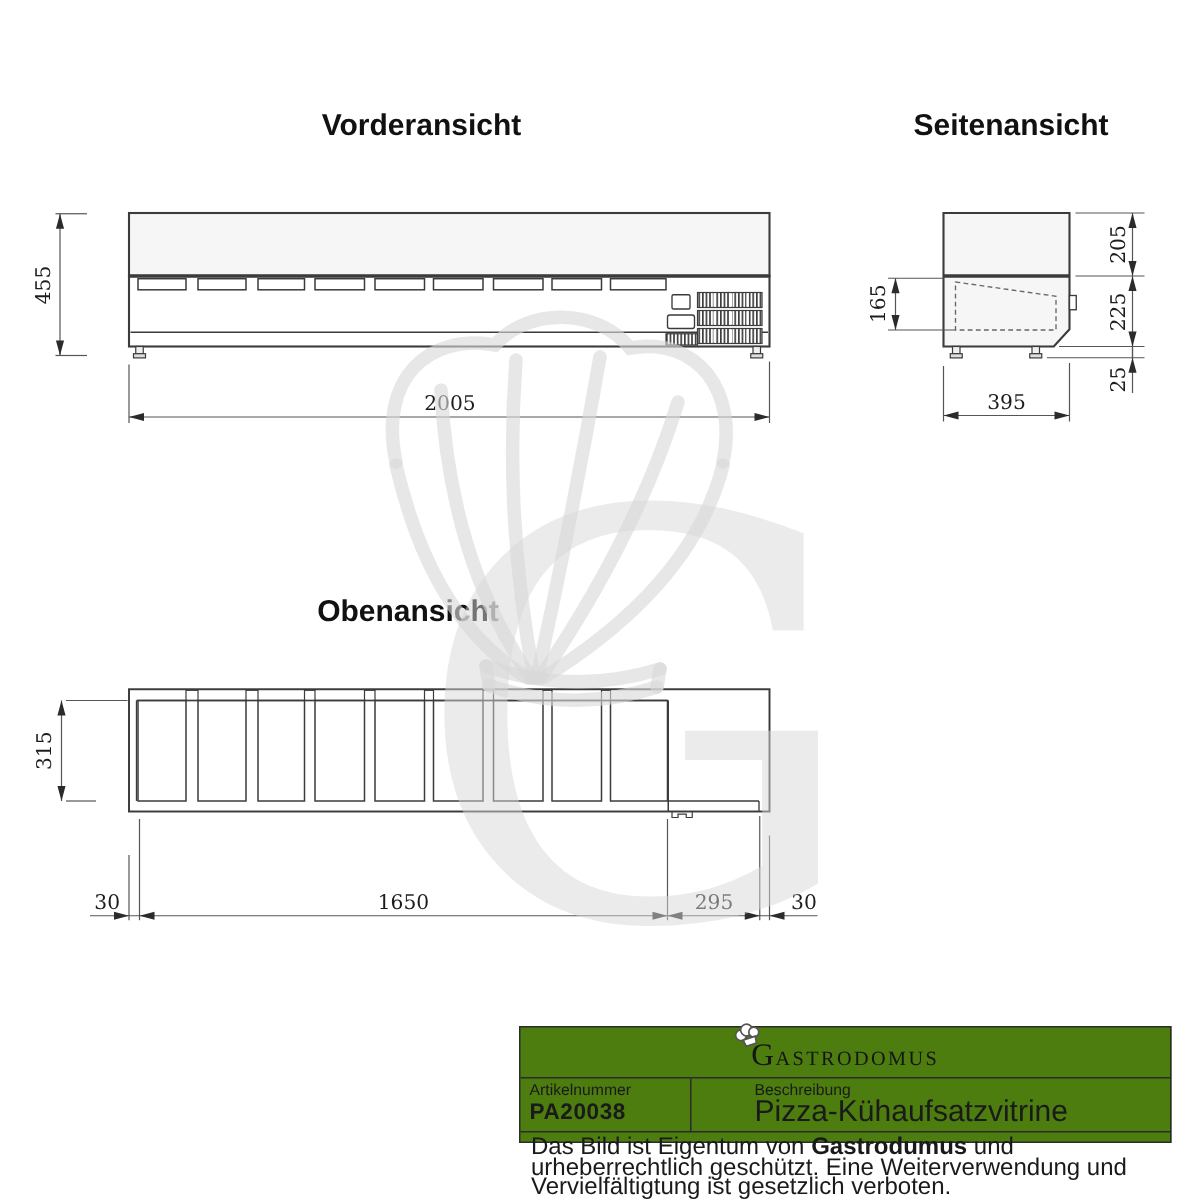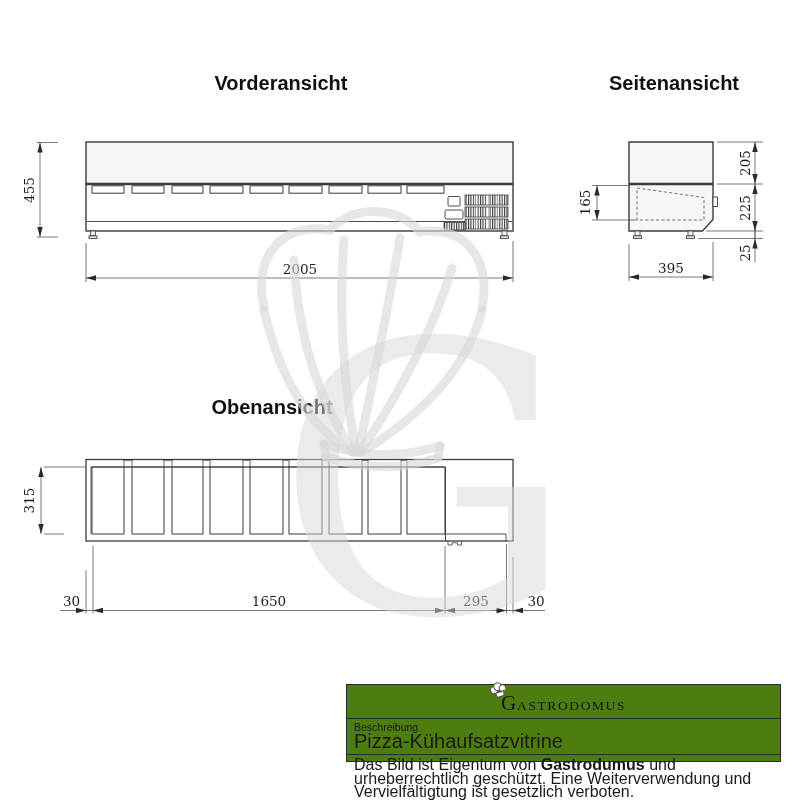--- a/index.html
+++ b/index.html
@@ -12,21 +12,21 @@
   #titleblock{position:absolute;left:346px;top:684px;width:435px;height:78px;
               border:1.4px solid #2b2b2b;box-sizing:border-box;background:#4d7c0f;color:#1a1a1a;}
   .tb-row1{height:34px;border-bottom:1.4px solid #2b2b2b;display:flex;align-items:flex-end;
            justify-content:center;padding-bottom:2px;box-sizing:border-box;}
   .tb-logo{position:relative;font-family:"Liberation Serif", serif;letter-spacing:1.6px;
            font-size:13.5px;color:#151515;white-space:nowrap;}
   .tb-logo .big-g{font-size:21px;letter-spacing:1px;}
   .logo-hat{position:absolute;left:-13px;top:-10px;}
   .tb-row2{height:36px;border-bottom:1.4px solid #2b2b2b;display:flex;box-sizing:border-box;}
   .tb-cell1{width:114px;border-right:1.4px solid #2b2b2b;box-sizing:border-box;padding:2px 6px;}
-  .tb-cell2{flex:1;padding:2px 7px;}
+  .tb-cell2{flex:1;padding:2px 7px;margin-left:35px;}
   .tb-label{font-size:10.5px;line-height:12px;}
   .tb-artnum{font-size:15px;font-weight:bold;letter-spacing:.4px;line-height:17px;}
   .tb-desc{font-size:20px;line-height:16px;}
   .tb-row3{padding:3px 7px;font-size:16px;line-height:13.5px;}
   .b{font-weight:bold;}
 </style>
 </head>
 <body>
 
 <div id="canvas">
@@ -247,20 +247,24 @@
             <circle cx="6.5" cy="8" r="3.6"></circle>
             <circle cx="11" cy="5.8" r="3.9"></circle>
             <circle cx="15.2" cy="8.6" r="3.3"></circle>
             <path d="M6.8,11.5 L15.3,11.5 L14.6,16 L7.5,16 Z"></path>
           </g>
         </svg>
       </span><span class="big-g">G</span><span>ASTRODOMUS</span>
     </span>
   </div>
   <div class="tb-row2">
+    <div class="tb-cell1">
+      <div class="tb-label">Artikelnummer</div>
+      <div class="tb-artnum">PA20038</div>
+    </div>
     <div class="tb-cell2">
       <div class="tb-label">Beschreibung</div>
       <div class="tb-desc">Pizza-Kühaufsatzvitrine</div>
     </div>
   </div>
   <div class="tb-row3"><span>Das Bild ist Eigentum von </span><span class="b">Gastrodumus</span><span> und urheberrechtlich geschützt. Eine Weiterverwendung und Vervielfältigtung ist gesetzlich verboten.</span></div>
 </div>
 
 </div>
 

